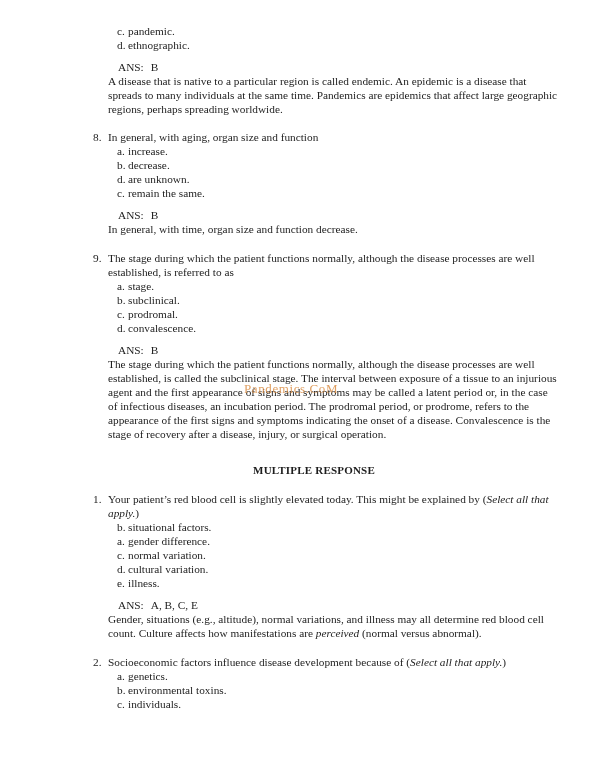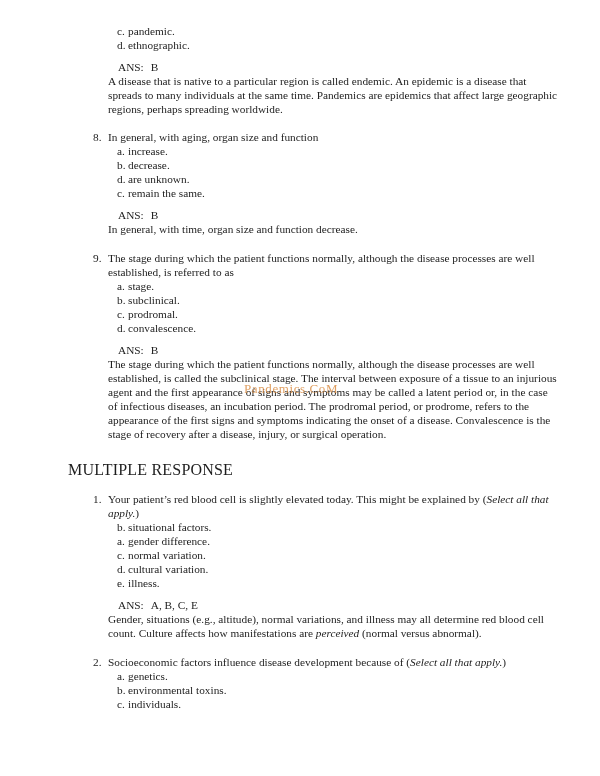--- a/index.html
+++ b/index.html
@@ -12,21 +12,21 @@
   .page{position:relative;width:600px;height:776px;box-sizing:border-box;padding:24px 40px 12px 68px;}
   .qblock{position:relative;margin-left:0;}
   .qnum{position:absolute;left:25px;top:0;width:15px;}
   .qcontent{margin-left:40px;width:450px;}
   .opt-row{margin-left:9px;}
   .opt-letter{display:inline-block;width:11px;}
   .ans-line{margin-left:10px;margin-top:8px;}
   .ans-gap{display:inline-block;width:7px;}
   .rationale{margin-left:0;width:450px;position:relative;}
   .intro{margin-left:40px;width:450px;}
-  .section-heading{font-weight:normal;font-size:16px;margin-top:22px;margin-bottom:15px;letter-spacing:0.2px;}
+  .section-heading{font-weight:bold;font-size:11px;margin-top:22px;margin-bottom:15px;letter-spacing:0.2px;text-align:center;}
   .blockgap14{height:14px;}
   .blockgap15{height:15px;}
   .italic{font-style:italic;}
   .watermark{
     position:absolute;left:136px;top:25px;
     font-size:13px;letter-spacing:0.6px;
     color:#d98a3f;opacity:0.82;white-space:nowrap;
     pointer-events:none;
   }
 </style>

